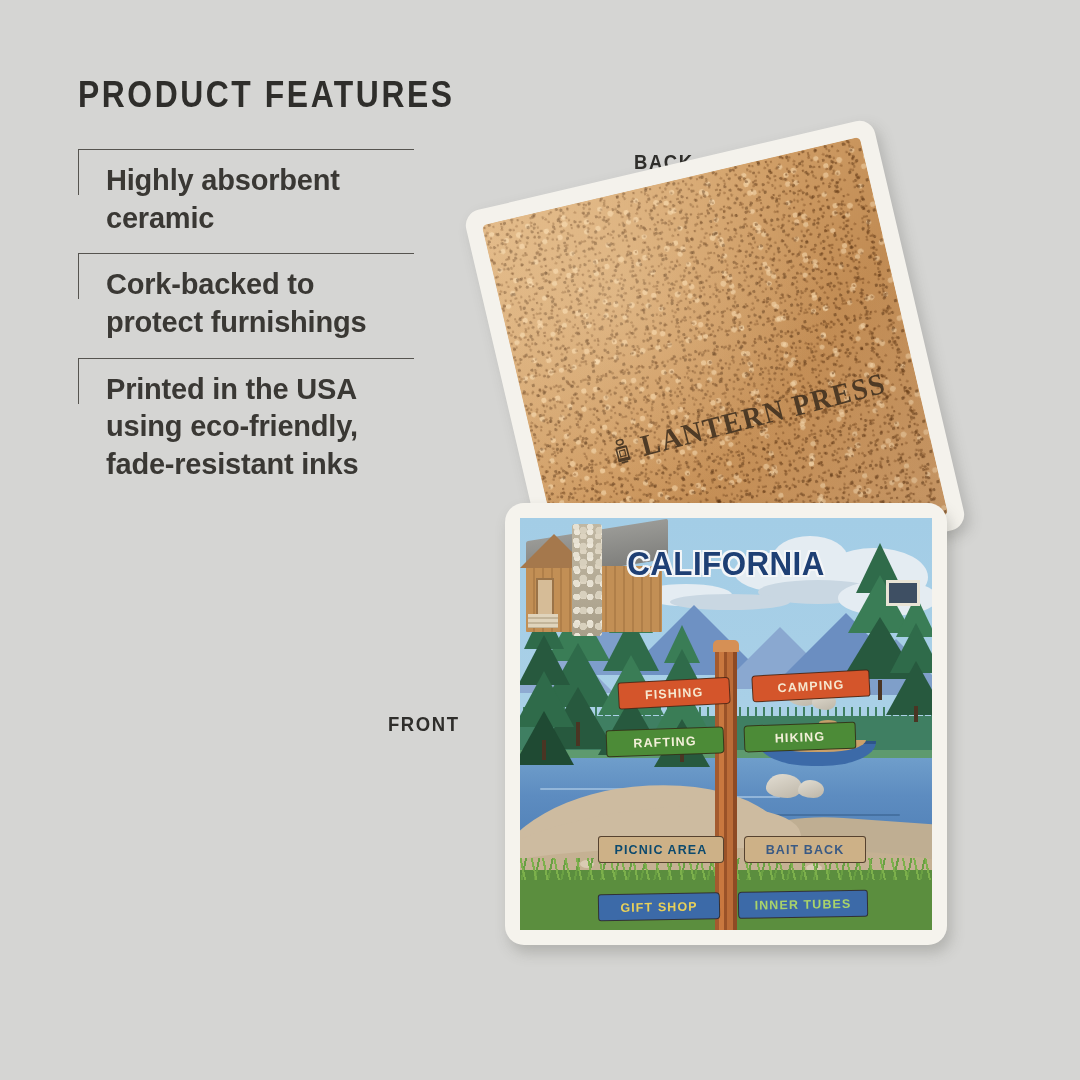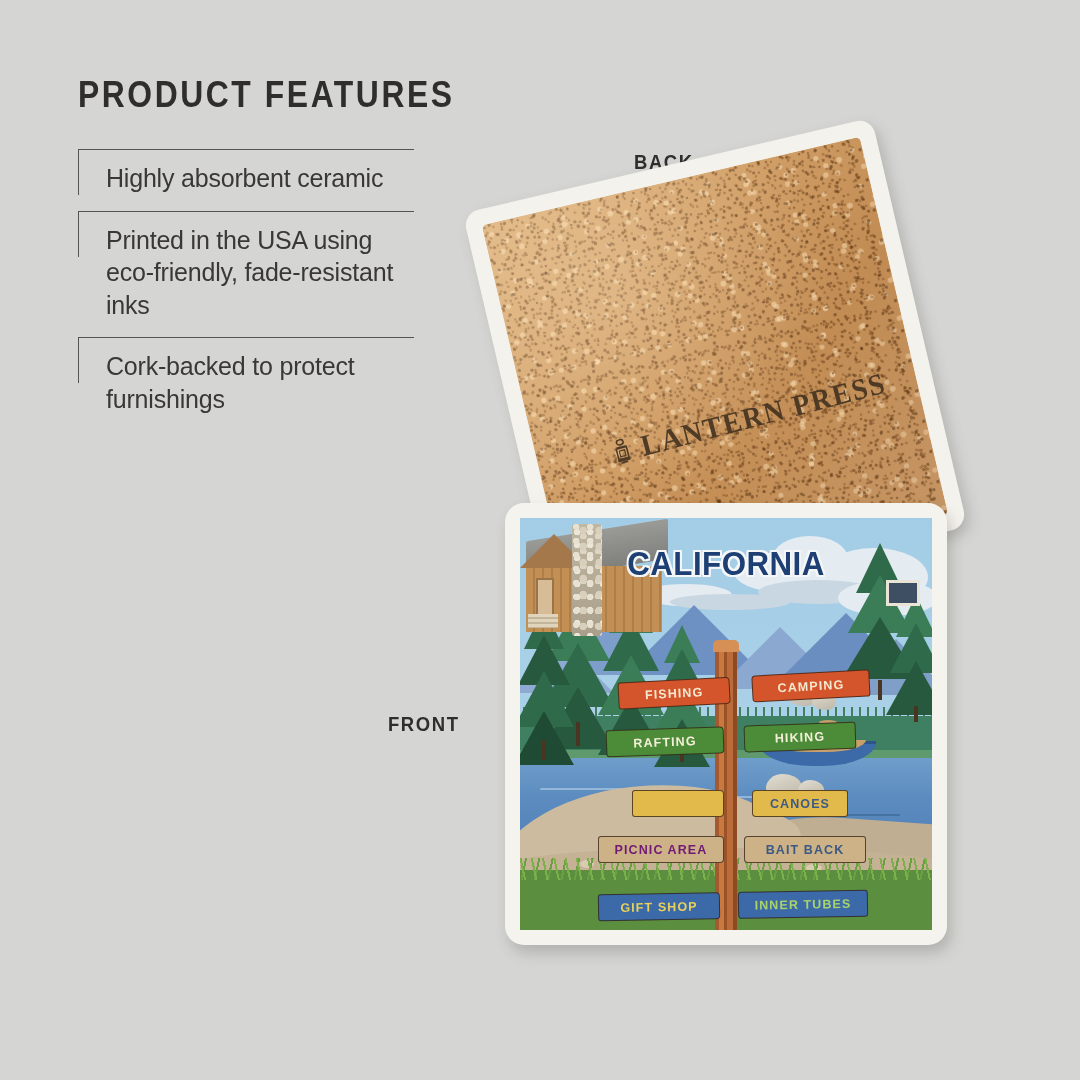--- a/index.html
+++ b/index.html
@@ -60,25 +60,25 @@
   .feature-item .rule-tick {
     position: absolute;
     left: 0;
     top: 0;
     width: 1px;
     height: 46px;
     background: #56544f;
   }
 
   .feature-text {
-    font-size: 25px;
+    font-size: 29px;
     line-height: 1.30;
     color: #3a3834;
     letter-spacing: -0.2px;
-    font-weight: 400;
+    font-weight: 700;
     text-align: right;
   }
 
   
   .view-label {
     position: absolute;
     font-family: "Liberation Sans Narrow", "Liberation Sans", sans-serif;
     font-weight: 700;
     font-size: 21px;
     letter-spacing: 1.8px;
@@ -459,21 +459,21 @@
     letter-spacing: 1.1px;
     padding: 0 10px;
   }
   .plank-left  { border-radius: 3px 4px 4px 3px; }
   .plank-right { border-radius: 4px 3px 3px 4px; }
 
   .sign-fishing, .sign-camping { background: #d4552b; color: #f6e7cf; }
   .sign-rafting, .sign-hiking  { background: #4c8b37; color: #f2efd8; }
   .sign-canoes                 { background: #e2b94b; color: #3c5a86; }
   .sign-blank-yellow           { background: #e2b94b; }
-  .sign-picnic, .sign-bait     { background: #cdb187; color: #701a75; }
+  .sign-picnic, .sign-bait     { background: #cdb187; color: #0c4a6e; }
   .sign-bait                   { color: #3a5a84; }
   .sign-gift, .sign-tubes      { background: #3c6aa8; color: #e8d05a; }
   .sign-tubes                  { color: #a9d36a; }
 
   
   .tip-l::before, .tip-r::after {
     content: "";
     position: absolute;
     top: -1.6px;
     width: 0; height: 0;
@@ -509,26 +509,26 @@
 
   <ul id="features-list">
     <li class="feature-item">
       <span class="rule-top"></span>
       <span class="rule-tick"></span>
       <span class="feature-text">Highly absorbent ceramic</span>
     </li>
     <li class="feature-item">
       <span class="rule-top"></span>
       <span class="rule-tick"></span>
-      <span class="feature-text">Printed in the USA using eco-friendly, fade-resistant inks</span>
+      <span class="feature-text">Cork-backed to protect furnishings</span>
     </li>
     <li class="feature-item">
       <span class="rule-top"></span>
       <span class="rule-tick"></span>
-      <span class="feature-text">Cork-backed to protect furnishings</span>
+      <span class="feature-text">Printed in the USA using eco-friendly, fade-resistant inks</span>
     </li>
   </ul>
 </section>
 
 <div class="view-label" id="label-back">BACK</div>
 <div class="view-label" id="label-front">FRONT</div>
 
 <div id="coaster-back">
   <div id="cork-surface">
     <div id="cork-vignette"></div>
@@ -681,29 +681,20 @@
     <div class="sign" style="left:86px; top:208px; transform:rotate(-2deg);">
       <div class="sign-plank plank-left sign-rafting" style="width:118px;">
         <span>RAFTING</span>
       </div>
       <div style="width:20px;"></div>
       <div class="sign-plank plank-right sign-hiking" style="width:112px;">
         <span>HIKING</span>
       </div>
     </div>
 
-    <div class="sign" style="left:112px; top:272px;">
-      <div class="sign-plank plank-left sign-blank-yellow" style="width:92px;">
-        <span></span>
-      </div>
-      <div style="width:28px;"></div>
-      <div class="sign-plank plank-right sign-canoes" style="width:96px;">
-        <span>CANOES</span>
-      </div>
-    </div>
 
     <div class="sign" style="left:78px; top:318px;">
       <div class="sign-plank plank-left sign-picnic" style="width:126px;">
         <span>PICNIC AREA</span>
       </div>
       <div style="width:20px;"></div>
       <div class="sign-plank plank-right sign-bait" style="width:122px;">
         <span>BAIT BACK</span>
       </div>
     </div>

